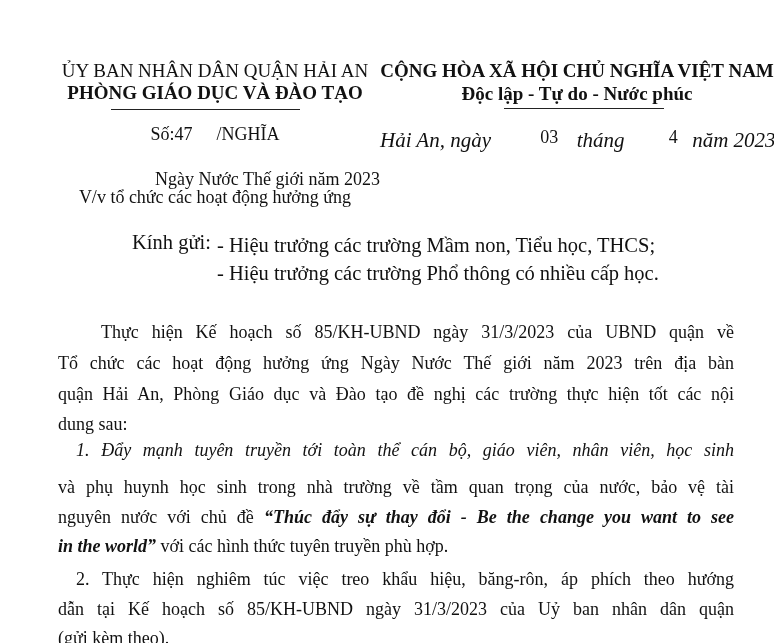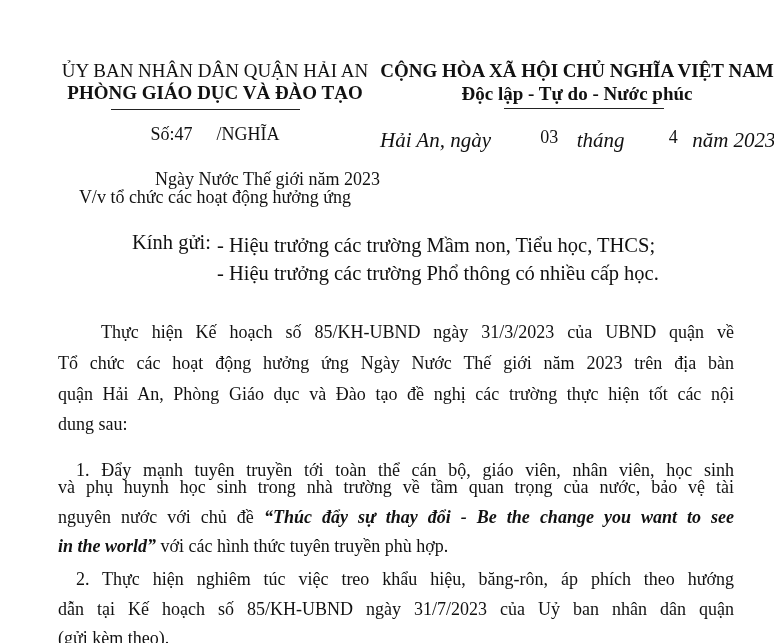--- a/index.html
+++ b/index.html
@@ -58,20 +58,20 @@
 
 <div class="abs body-text" style="left:132px; top:231px;">Kính gửi:</div>
 <div class="abs body-text" style="left:217px; top:234px;">- Hiệu trưởng các trường Mầm non, Tiểu học, THCS;</div>
 <div class="abs body-text" style="left:217px; top:262px;">- Hiệu trưởng các trường Phổ thông có nhiều cấp học.</div>
 
 <div class="para-line justify" style="left:101px; width:633px; top:322px;">Thực hiện Kế hoạch số 85/KH-UBND ngày 31/3/2023 của UBND quận về</div>
 <div class="para-line justify" style="top:353px;">Tổ chức các hoạt động hưởng ứng Ngày Nước Thế giới năm 2023 trên địa bàn</div>
 <div class="para-line justify" style="top:384px;">quận Hải An, Phòng Giáo dục và Đào tạo đề nghị các trường thực hiện tốt các nội</div>
 <div class="para-line" style="top:414px;">dung sau:</div>
 
-<div class="para-line justify" style="left:76px; width:658px; top:460px;">1. Đẩy mạnh tuyên truyền tới toàn thể cán bộ, giáo viên, nhân viên, học sinh</div>
+<div class="para-line justify" style="left:76px; width:658px; top:440px;font-style:italic;">1. Đẩy mạnh tuyên truyền tới toàn thể cán bộ, giáo viên, nhân viên, học sinh</div>
 <div class="para-line justify" style="top:477px;">và phụ huynh học sinh trong nhà trường về tầm quan trọng của nước, bảo vệ tài</div>
 <div class="para-line justify" style="top:507px;"><span>nguyên nước với chủ đề </span><span class="bi">“Thúc đẩy sự thay đổi - Be the change you want to see</span></div>
 <div class="para-line" style="top:536px;"><span class="bi">in the world”</span><span> với các hình thức tuyên truyền phù hợp.</span></div>
 
 <div class="para-line justify" style="left:76px; width:658px; top:569px;">2. Thực hiện nghiêm túc việc treo khẩu hiệu, băng-rôn, áp phích theo hướng</div>
-<div class="para-line justify" style="top:599px;">dẫn tại Kế hoạch số 85/KH-UBND ngày 31/7/2023 của Uỷ ban nhân dân quận</div>
+<div class="para-line justify" style="top:599px;">dẫn tại Kế hoạch số 85/KH-UBND ngày 31/3/2023 của Uỷ ban nhân dân quận</div>
 <div class="para-line" style="top:628px;">(gửi kèm theo).</div>
 
 </body></html>

